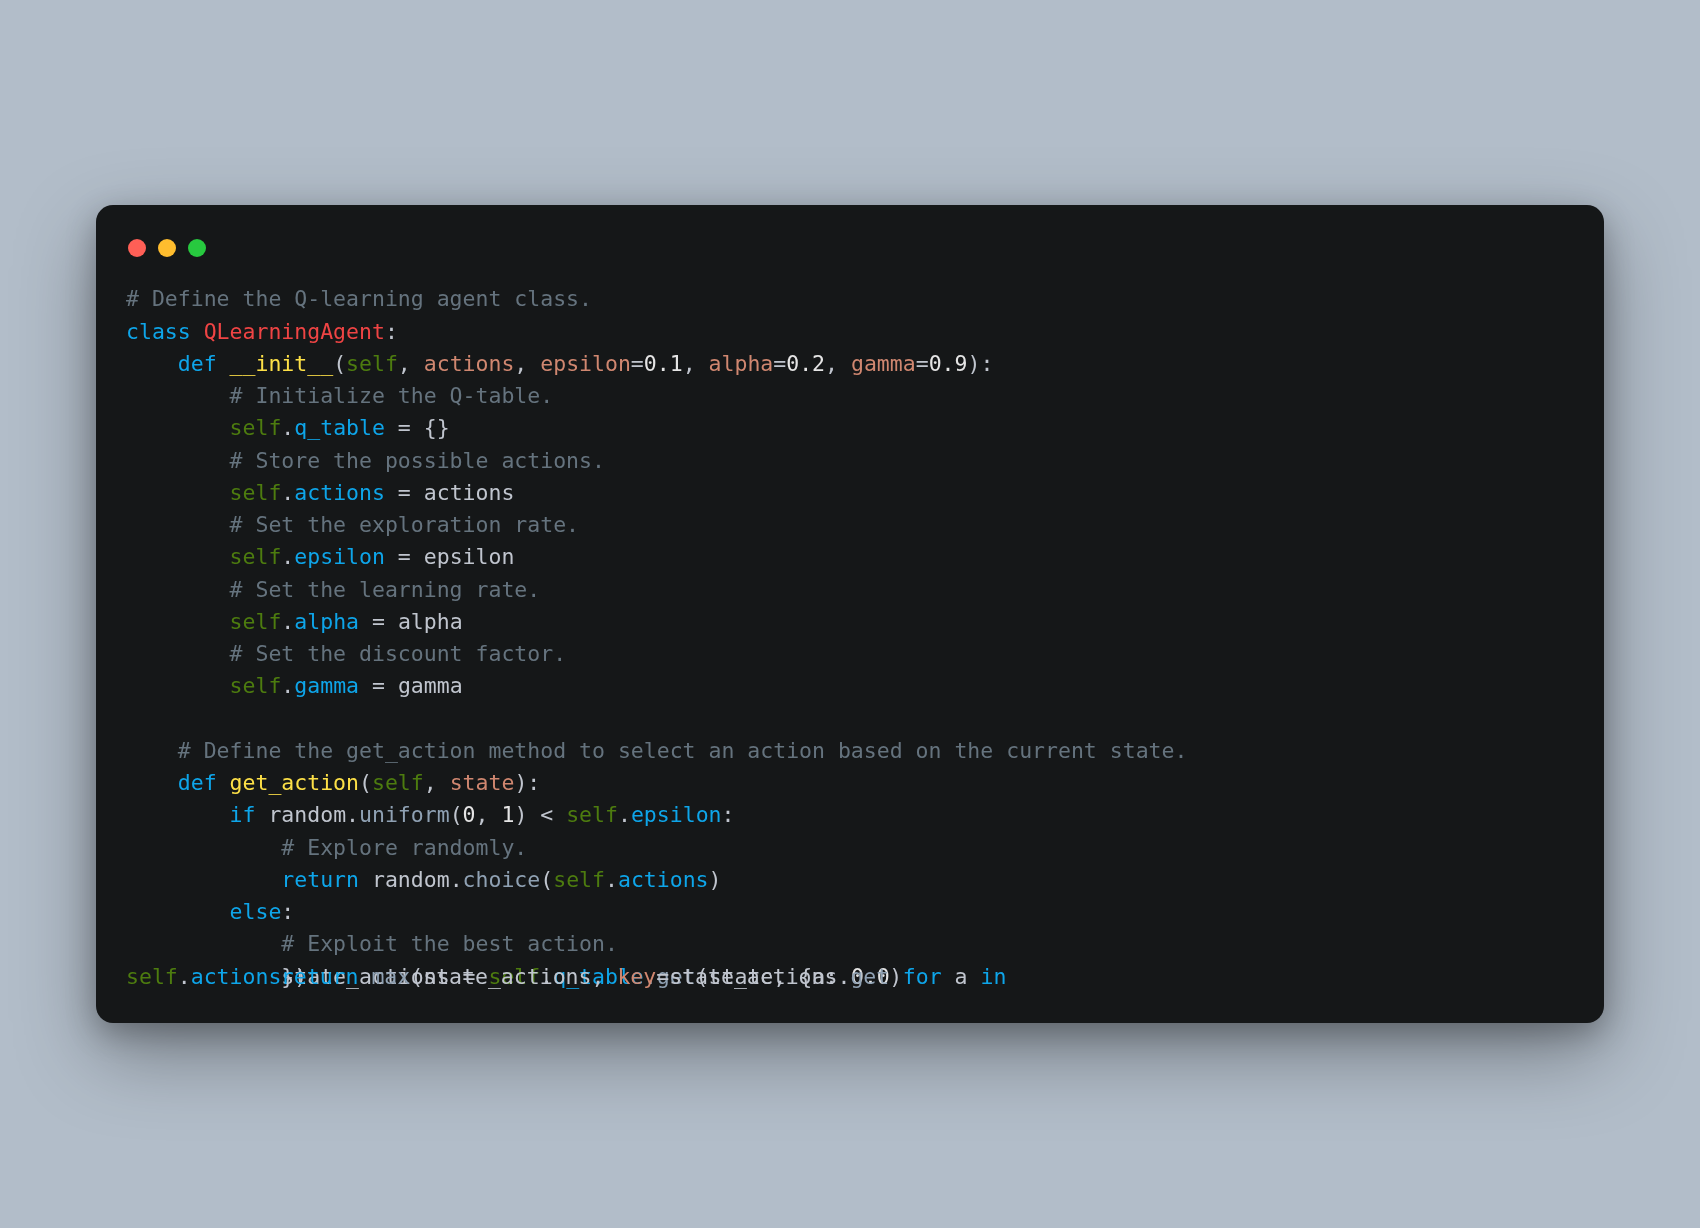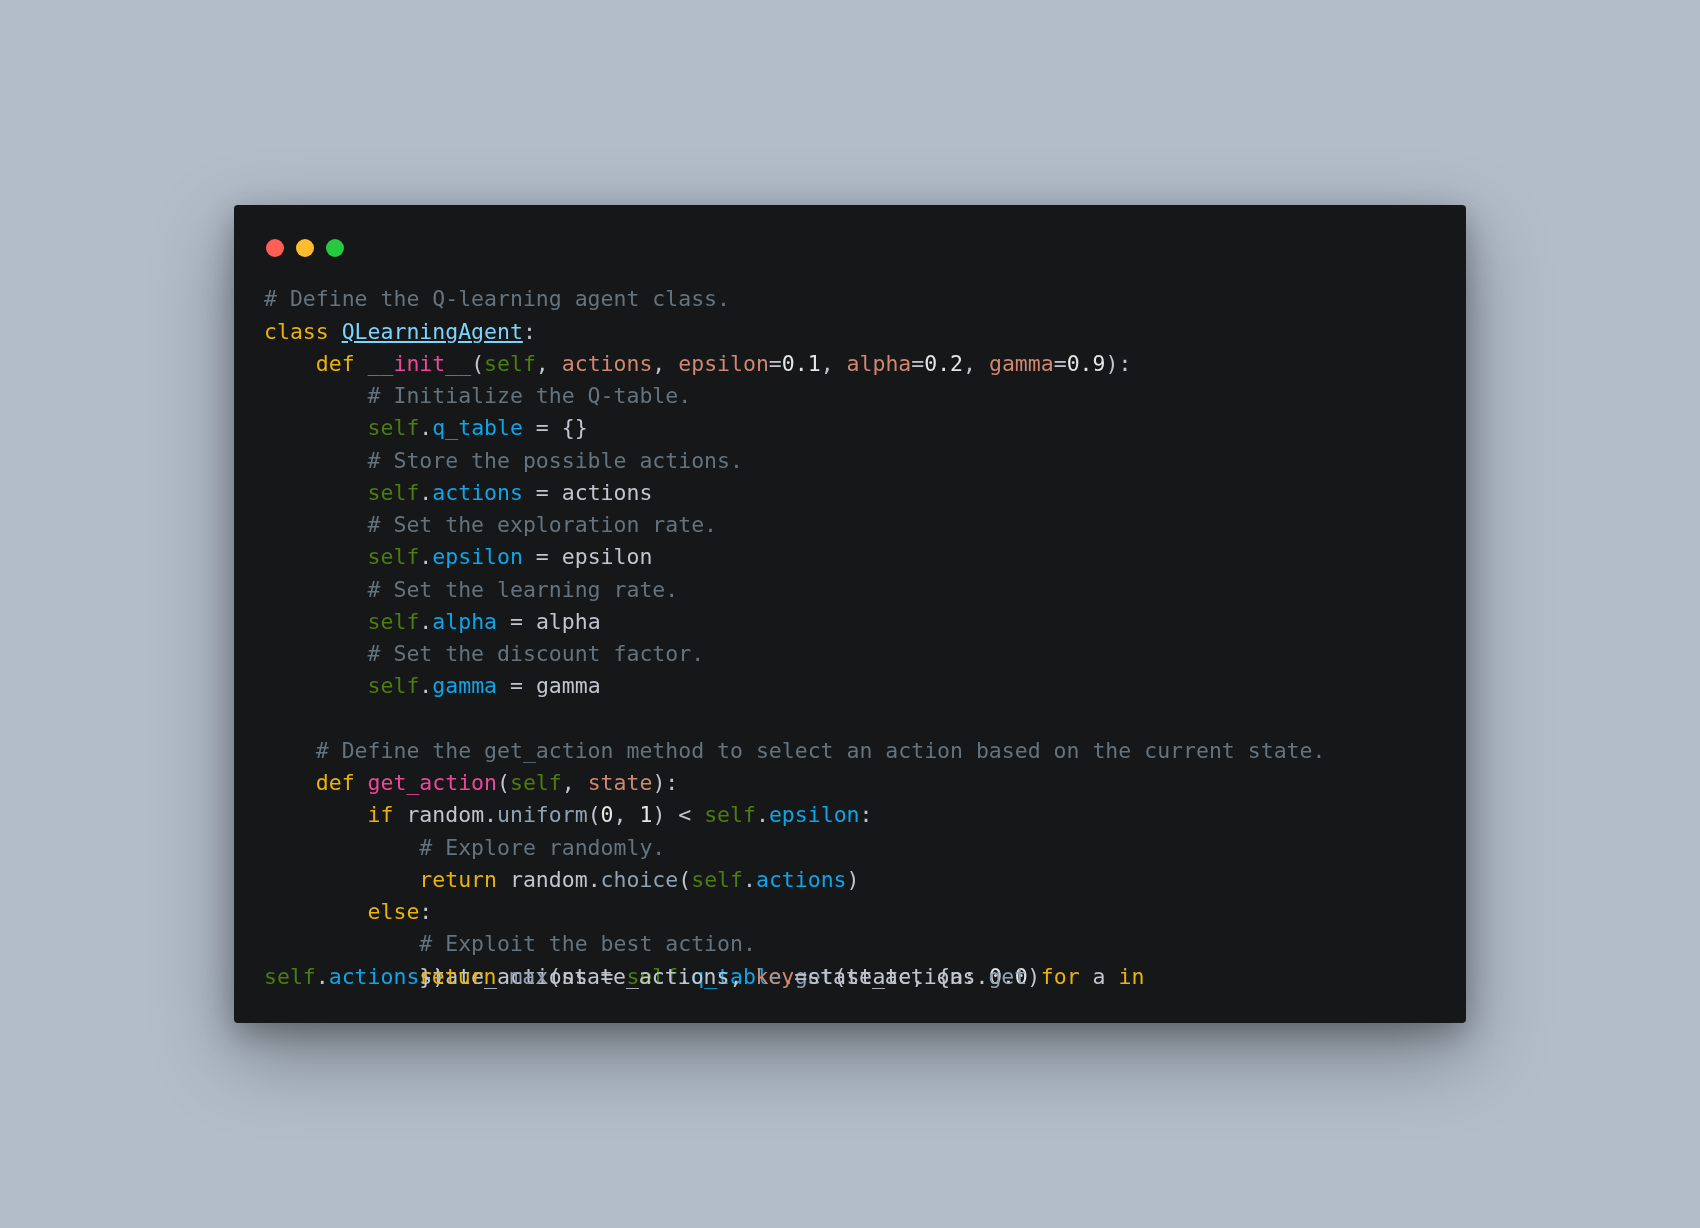--- a/index.html
+++ b/index.html
@@ -7,23 +7,23 @@
     background: #b2bdc9;
     width: 1700px;
     height: 1228px;
     display: flex;
     align-items: center;
     justify-content: center;
     font-family: ui-monospace, "SF Mono", "Menlo", "Monaco", "Consolas", monospace;
   }
   .window {
     background: #151718;
-    border-radius: 4px;
+    border-radius: 17px;
     box-shadow: 0 30px 80px rgba(0,0,0,0.35), 0 10px 30px rgba(0,0,0,0.25);
-    width: 1232px;
+    width: 1508px;
     padding: 28px 30px 30px 30px;
   }
   .titlebar {
     display: flex;
     gap: 12px;
     padding: 6px 2px 26px 2px;
   }
   .dot {
     width: 18px;
     height: 18px;
@@ -33,23 +33,23 @@
   .dot.yellow { background: #ffbd2e; }
   .dot.green { background: #27c93f; }
   .code {
     font-size: 21.5px;
     line-height: 1.5;
     white-space: pre;
     color: #c0c5ce;
     font-weight: 500;
   }
   .c-comment { color: #65737e; }
-  .c-keyword { color: #eab308; }
-  .c-class   { color: #7dd3fc; text-decoration: underline; }
-  .c-func    { color: #ec4899; }
+  .c-keyword { color: #0ea5e9; }
+  .c-class   { color: #ef4444; }
+  .c-func    { color: #fde047; }
   .c-self    { color: #4d7c0f; }
   .c-param   { color: #d08770; }
   .c-num     { color: #e5e5e5; text-align: center; }
   .c-op      { color: #c0c5ce; }
   .c-attr    { color: #0ea5e9; }
   .c-ident   { color: #c0c5ce; }
   .c-call    { color: #8fa1b3; margin-top: 20px; }
   .c-prop    { color: #8fa1b3; }
 </style>
 </head>

